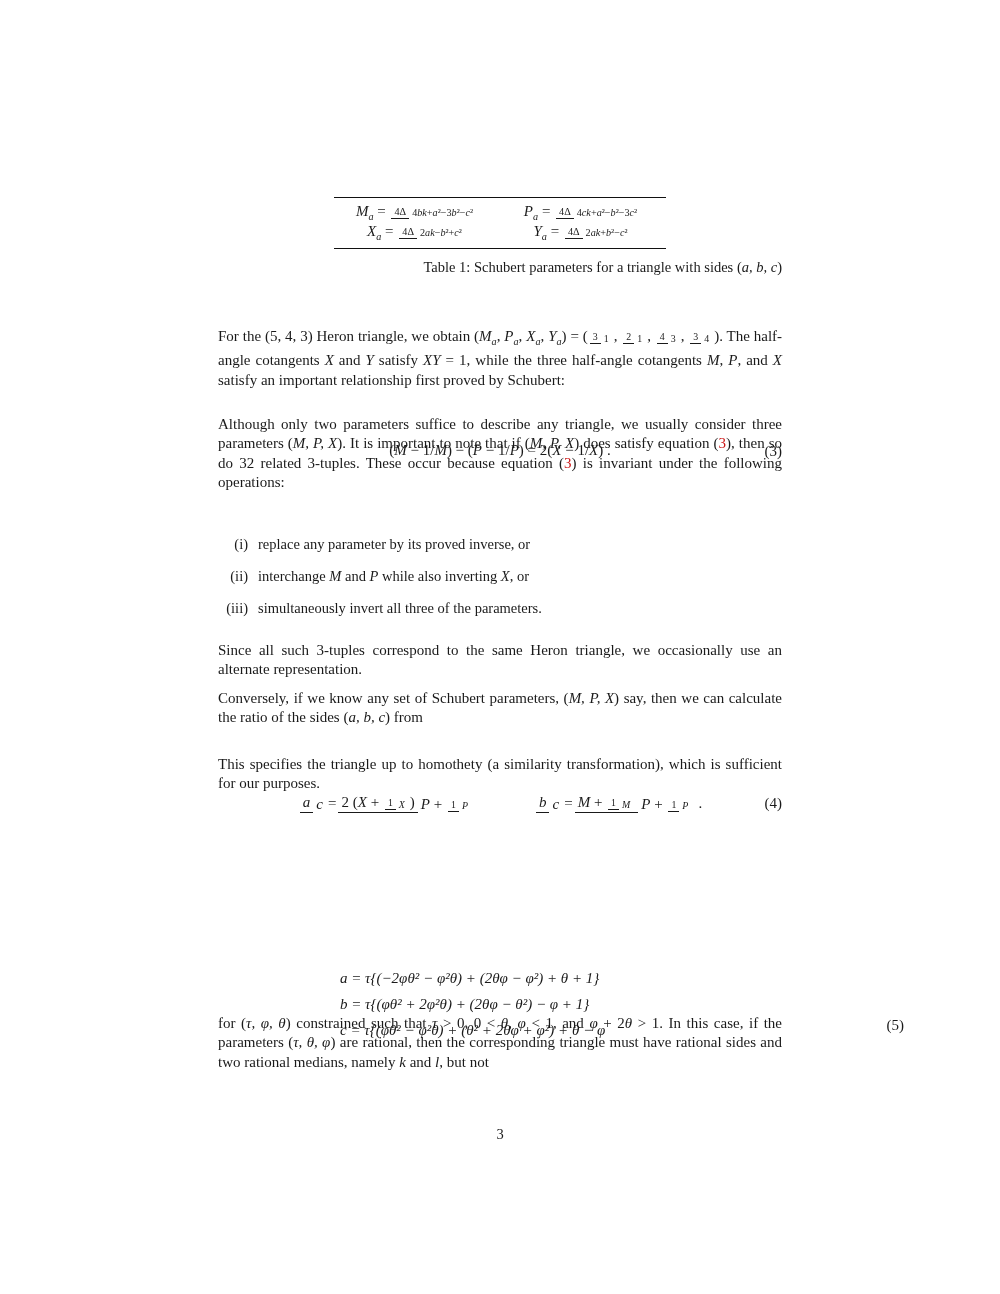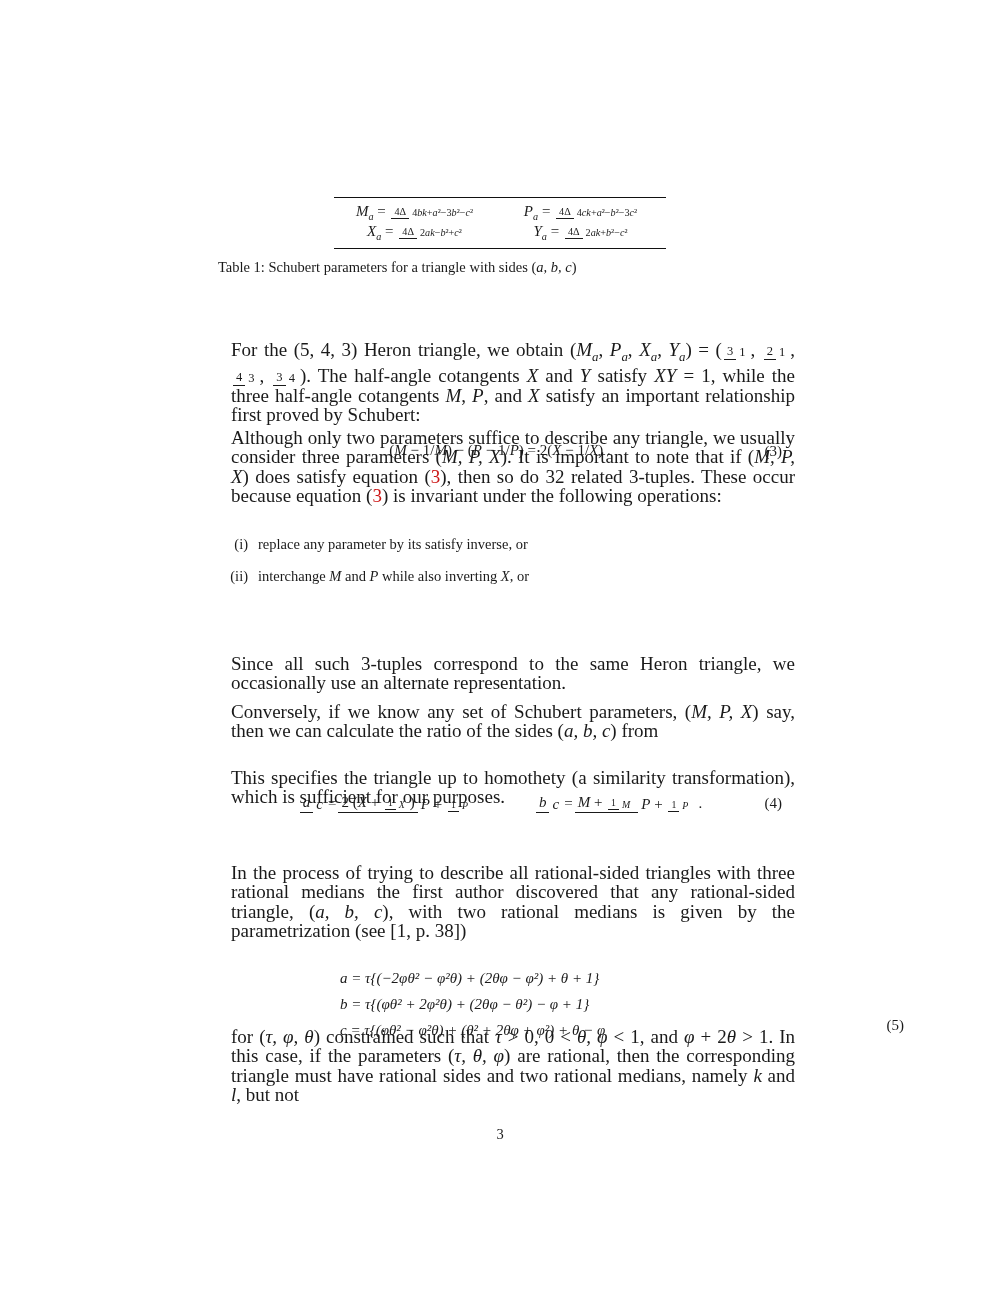--- a/index.html
+++ b/index.html
@@ -6,22 +6,22 @@
   .page{
     position:relative;
     width:1000px;height:1294px;
     background:#fff;
     font-family:Liberation Serif, serif;
     color:var(--text,#1a1a1a);
     overflow:hidden;
   }
   .block{position:absolute;left:218px;width:564px;}
   .para{
-    margin:13px;
-    font-size:19px;line-height:19.4px;
+    margin:0;
+    font-size:15px;line-height:19.4px;
     text-align:justify;
   }
   i{font-style:italic;}
   .red{color:var(--ref_red,#cc1616);}
   
   .frac{
     display:inline-flex;flex-direction:row;align-items:center;
     vertical-align:middle;line-height:1.12;margin:0 2px;text-align:center;
   }
   .frac>.fn{display:block;border-bottom:1px solid currentColor;padding:0 3px 1px;}
@@ -31,21 +31,21 @@
   
   .tbl{
     width:332px;margin:0 auto;
     border-top:1.5px solid var(--rule,#111);
     border-bottom:1.5px solid var(--rule,#111);
     padding:4px 0 5px;
     font-size:15px;
   }
   .trow{display:grid;grid-template-columns:1fr 1fr;justify-items:center;margin:1px 0;}
   .tbl .frac{font-size:0.68em;}
-  .caption{margin-top:10px;text-align:left;font-size:14.5px;}
+  .caption{margin-top:10px;text-align:right;font-size:14.5px;}
   
   .eq{position:relative;font-size:15px;}
   .eq .eqlabel{position:absolute;right:0;top:50%;transform:translateY(-50%);}
   .eq3{text-align:center;margin-top:41px;}
   .eq4{display:flex;justify-content:center;align-items:center;gap:56px;}
   .eq4 .frac{font-size:1em;}
   .eq4 .frac .frac{font-size:0.66em;}
   .eqgroup{display:inline-flex;align-items:center;}
   .eq5{padding-left:122px;}
   .eq5 .line{font-style:italic;margin:0 0 7px 0;line-height:19px;}
@@ -104,25 +104,29 @@
   <div class="block eq eq3" style="top:401px;">
     <span class="eqbody">(<i>M</i> − 1/<i>M</i>) − (<i>P</i> − 1/<i>P</i>) = 2(<i>X</i> − 1/<i>X</i>) .</span>
     <span class="eqlabel">(3)</span>
   </div>
 
   <p class="block para" style="top:415px;">Although only two parameters suffice to describe any triangle, we usually consider three parameters (<i>M, P, X</i>). It is important to note that if (<i>M, P, X</i>) does satisfy equation (<span class="red">3</span>), then so do 32 related 3-tuples. These occur because equation (<span class="red">3</span>) is invariant under the following operations:</p>
 
   <div class="block list" style="top:535px;">
     <div class="item">
       <span class="ilabel">(i)</span>
-      <span class="ibody">replace any parameter by its satisfy inverse, or</span>
+      <span class="ibody">replace any parameter by its proved inverse, or</span>
     </div>
     <div class="item">
       <span class="ilabel">(ii)</span>
       <span class="ibody">interchange <i>M</i> and <i>P</i> while also inverting <i>X</i>, or</span>
+    </div>
+    <div class="item">
+      <span class="ilabel">(iii)</span>
+      <span class="ibody">simultaneously invert all three of the parameters.</span>
     </div>
   </div>
 
   <p class="block para" style="top:641px;">Since all such 3-tuples correspond to the same Heron triangle, we occasionally use an alternate representation.</p>
 
   <p class="block para" style="top:689px;">Conversely, if we know any set of Schubert parameters, (<i>M, P, X</i>) say, then we can calculate the ratio of the sides (<i>a, b, c</i>) from</p>
 
   <div class="block eq eq4" style="top:736px;">
     <span class="eqgroup"><span class="frac">
           <span class="fn"><i>a</i></span>
@@ -148,21 +152,20 @@
           <span class="fd"><i>P</i> + <span class="frac">
               <span class="fn">1</span>
               <span class="fd"><i>P</i></span>
             </span></span>
         </span> .</span>
     <span class="eqlabel">(4)</span>
   </div>
 
   <p class="block para" style="top:755px;">This specifies the triangle up to homothety (a similarity transformation), which is sufficient for our purposes.</p>
 
-  <p class="block para" style="top:850px;">In the process of trying to describe all rational-sided triangles with three rational medians the first author discovered that any rational-sided triangle, (<i>a, b, c</i>), with two rational medians is given by the parametrization (see [1, p. 38])</p>
 
   <div class="block eq eq5" style="top:892px;">
     <div class="line">a = τ{(−2φθ² − φ²θ) + (2θφ − φ²) + θ + 1}</div>
     <div class="line">b = τ{(φθ² + 2φ²θ) + (2θφ − θ²) − φ + 1}</div>
     <div class="line">c = τ{(φθ² − φ²θ) + (θ² + 2θφ + φ²) + θ − φ</div>
     <span class="eqlabel">(5)</span>
   </div>
 
   <p class="block para" style="top:1014px;">for (<i>τ, φ, θ</i>) constrained such that <i>τ</i> &gt; 0, 0 &lt; <i>θ, φ</i> &lt; 1, and <i>φ</i> + 2<i>θ</i> &gt; 1. In this case, if the parameters (<i>τ, θ, φ</i>) are rational, then the corresponding triangle must have rational sides and two rational medians, namely <i>k</i> and <i>l</i>, but not</p>
 

